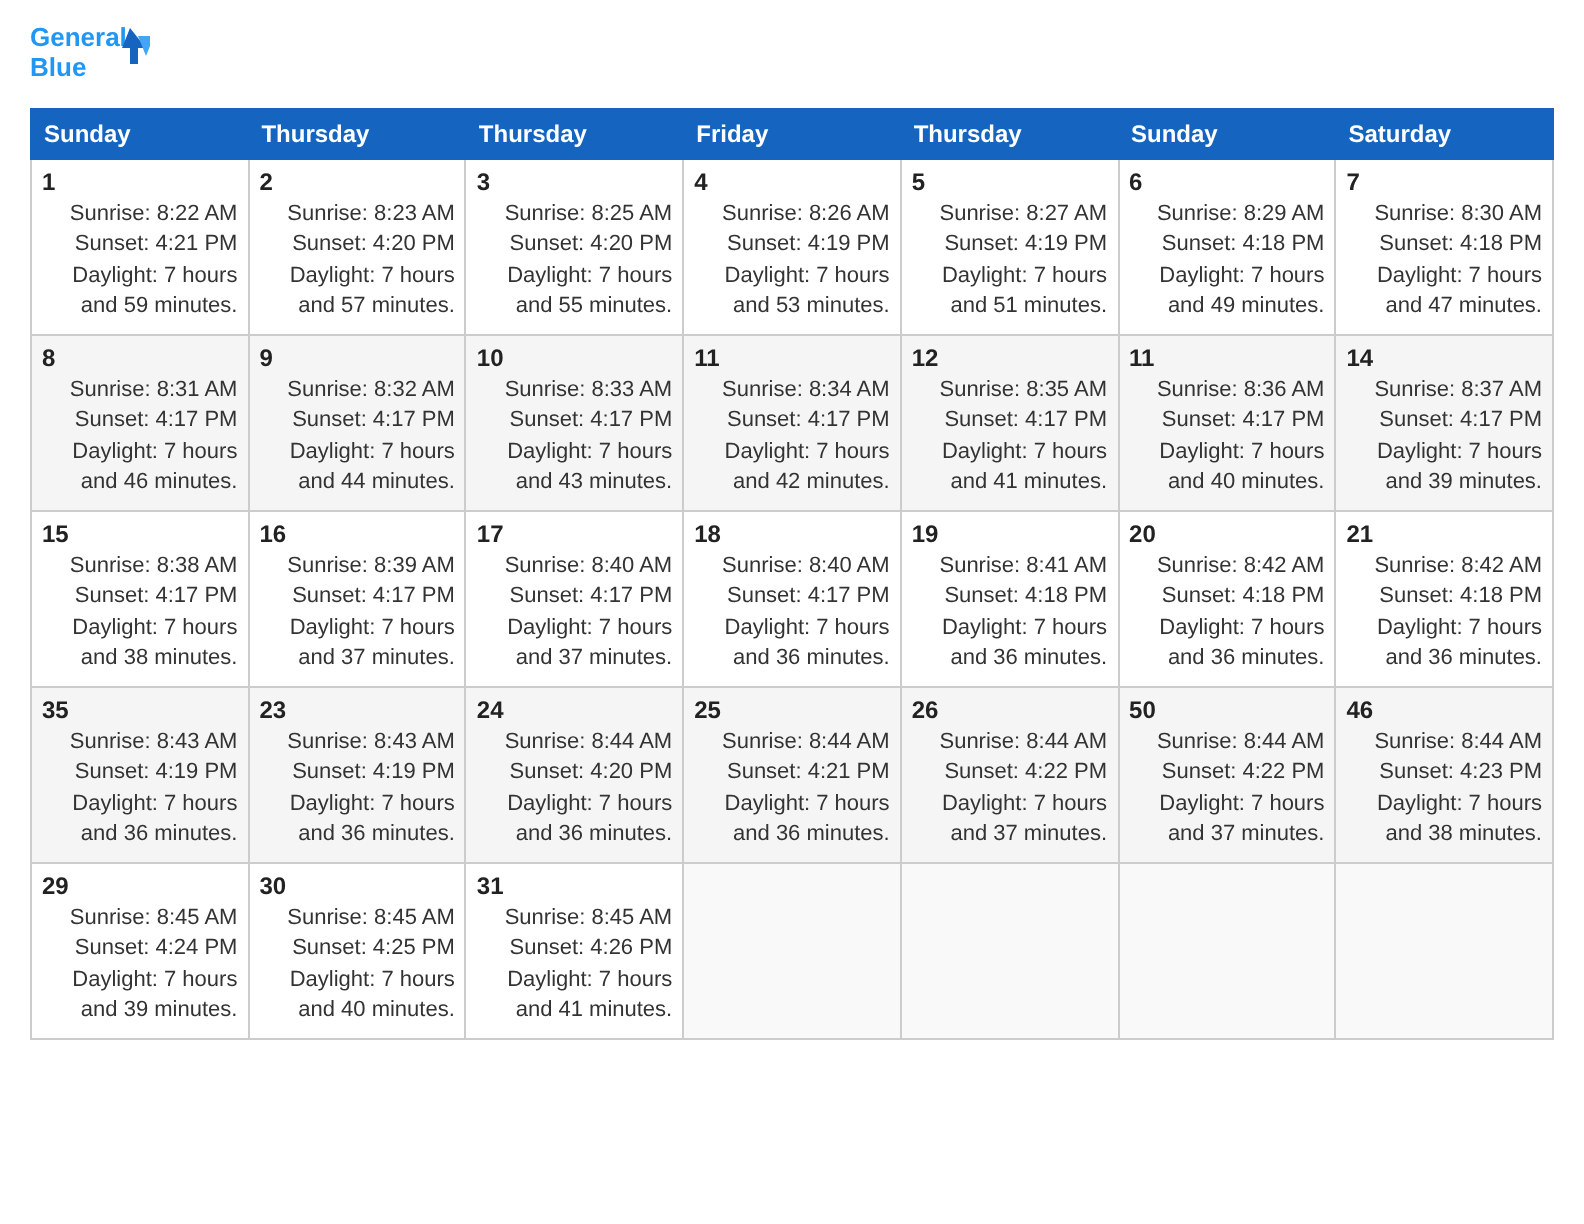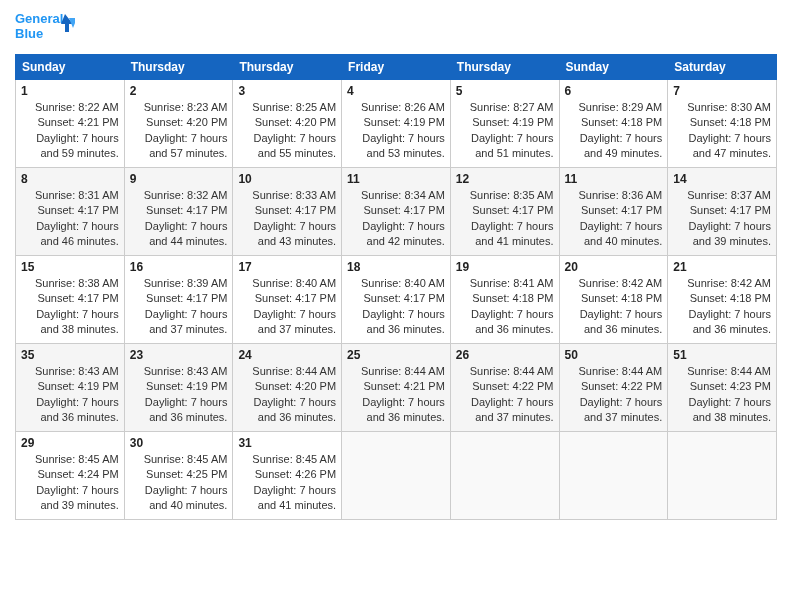--- a/index.html
+++ b/index.html
@@ -221,21 +221,21 @@
         </td>
           <td>
           <div class="day-number">26</div>
           <div class="cell-text">Sunrise: 8:44 AM<br>Sunset: 4:22 PM<br>Daylight: 7 hours and 37 minutes.</div>
         </td>
           <td>
           <div class="day-number">50</div>
           <div class="cell-text">Sunrise: 8:44 AM<br>Sunset: 4:22 PM<br>Daylight: 7 hours and 37 minutes.</div>
         </td>
           <td>
-          <div class="day-number">51</div>
+          <div class="day-number">46</div>
           <div class="cell-text">Sunrise: 8:44 AM<br>Sunset: 4:23 PM<br>Daylight: 7 hours and 38 minutes.</div>
         </td>
         </tr>
         <tr>
           <td>
           <div class="day-number">29</div>
           <div class="cell-text">Sunrise: 8:45 AM<br>Sunset: 4:24 PM<br>Daylight: 7 hours and 39 minutes.</div>
         </td>
           <td>
           <div class="day-number">30</div>

